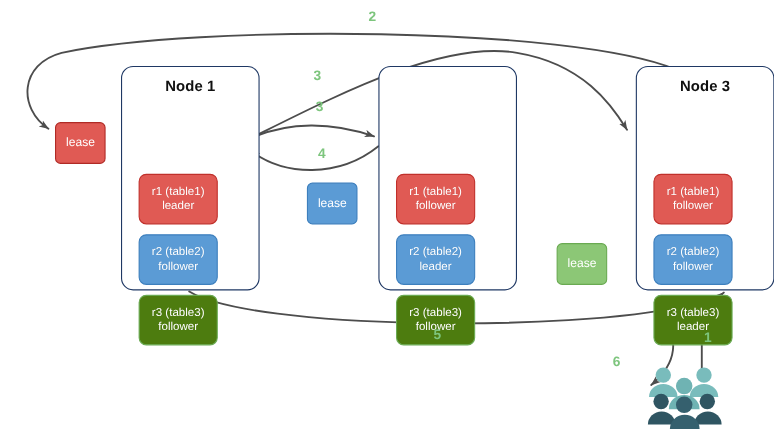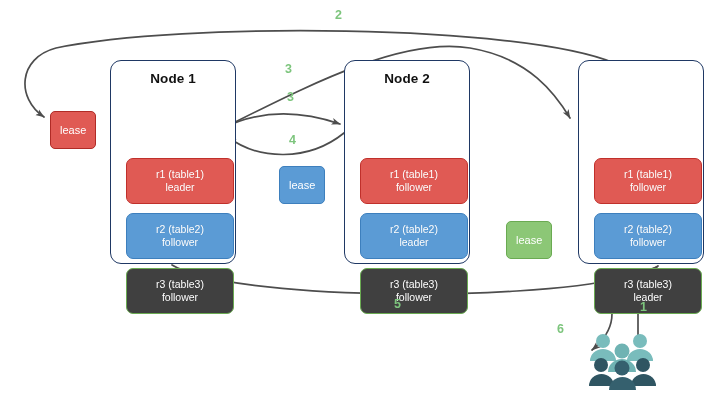--- a/index.html
+++ b/index.html
@@ -17,31 +17,31 @@
     background:#ffffff;
     box-sizing:border-box;
   }
   .node-title{
     position:absolute;left:0;right:0;top:10px;
     text-align:center;
     font-size:13.5px;font-weight:bold;color:#111111;
     letter-spacing:.1px;
   }
   .replica{
-    position:absolute;left:15px;width:108px;height:46px;
+    position:absolute;left:15px;width:72px;height:46px;
     border-radius:7px;
     box-sizing:border-box;
     display:flex;flex-direction:column;align-items:center;justify-content:center;
     color:#ffffff;font-size:10.5px;line-height:13.5px;
     text-shadow:0 0 1px rgba(0,0,0,.10);
   }
   .replica .ln{display:block;}
   .r-red{background:#e05a54;border:1.4px solid #c0302b;}
   .r-blue{background:#5b9bd5;border:1.4px solid #3d7fbd;}
-  .r-green{background:#404040;border:1.4px solid #6aaa52;}
+  .r-green{background:#4d7c0f;border:1.4px solid #6aaa52;}
 
   .lease{
     position:absolute;
     height:38px;border-radius:5px;
     box-sizing:border-box;
     display:flex;align-items:center;justify-content:center;
     color:#ffffff;font-size:11px;padding:0 9px;
   }
   .lease.red{background:#e05a54;border:1.5px solid #b02b26;}
   .lease.blue{background:#5b9bd5;border:1.5px solid #3d7fbd;}
@@ -93,36 +93,36 @@
       <span class="ln">r2 (table2)</span>
       <span class="ln">follower</span>
     </div>
     <div class="replica r-green" style="top:207px;">
       <span class="ln">r3 (table3)</span>
       <span class="ln">follower</span>
     </div>
   </div>
 
   <div class="node" style="left:344px;top:60px;width:126px;height:204px;">
-    <div class="node-title">Node 2</div>
     <div class="replica r-red" style="top:97px;">
       <span class="ln">r1 (table1)</span>
       <span class="ln">follower</span>
     </div>
     <div class="replica r-blue" style="top:152px;">
       <span class="ln">r2 (table2)</span>
       <span class="ln">leader</span>
     </div>
     <div class="replica r-green" style="top:207px;">
       <span class="ln">r3 (table3)</span>
       <span class="ln">follower</span>
     </div>
   </div>
 
   <div class="node" style="left:578px;top:60px;width:126px;height:204px;">
+    <div class="node-title">Node 3</div>
     <div class="replica r-red" style="top:97px;">
       <span class="ln">r1 (table1)</span>
       <span class="ln">follower</span>
     </div>
     <div class="replica r-blue" style="top:152px;">
       <span class="ln">r2 (table2)</span>
       <span class="ln">follower</span>
     </div>
     <div class="replica r-green" style="top:207px;">
       <span class="ln">r3 (table3)</span>

